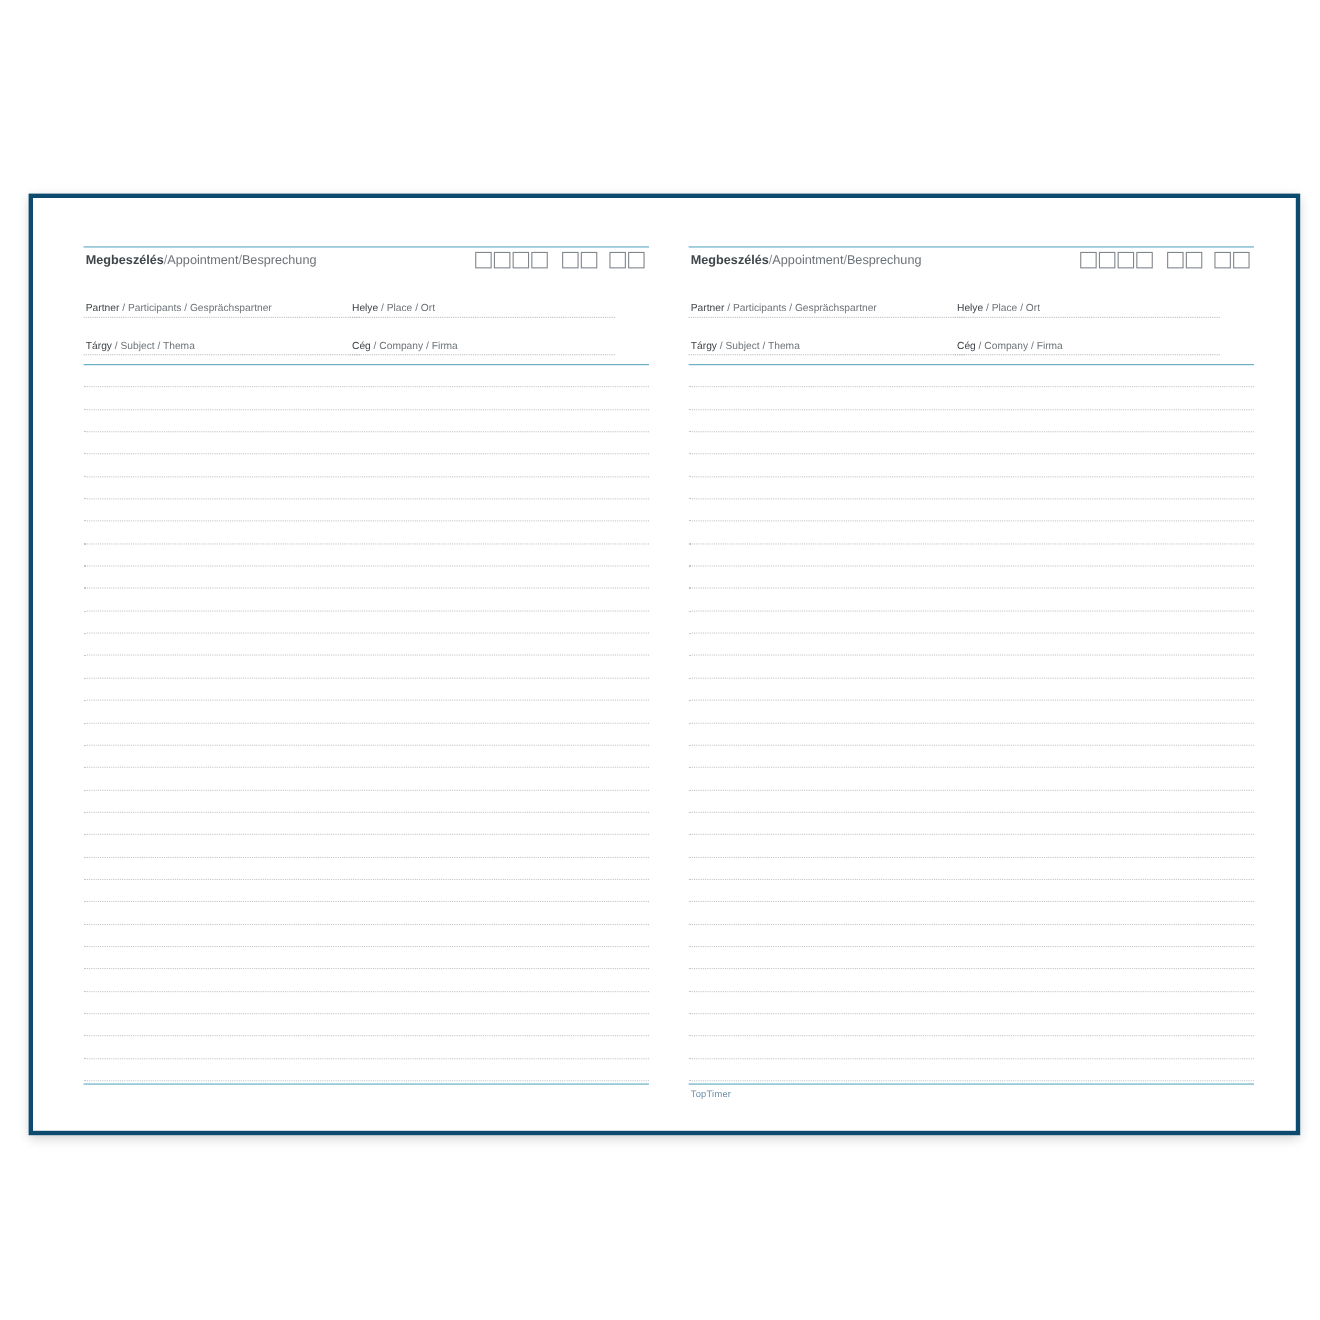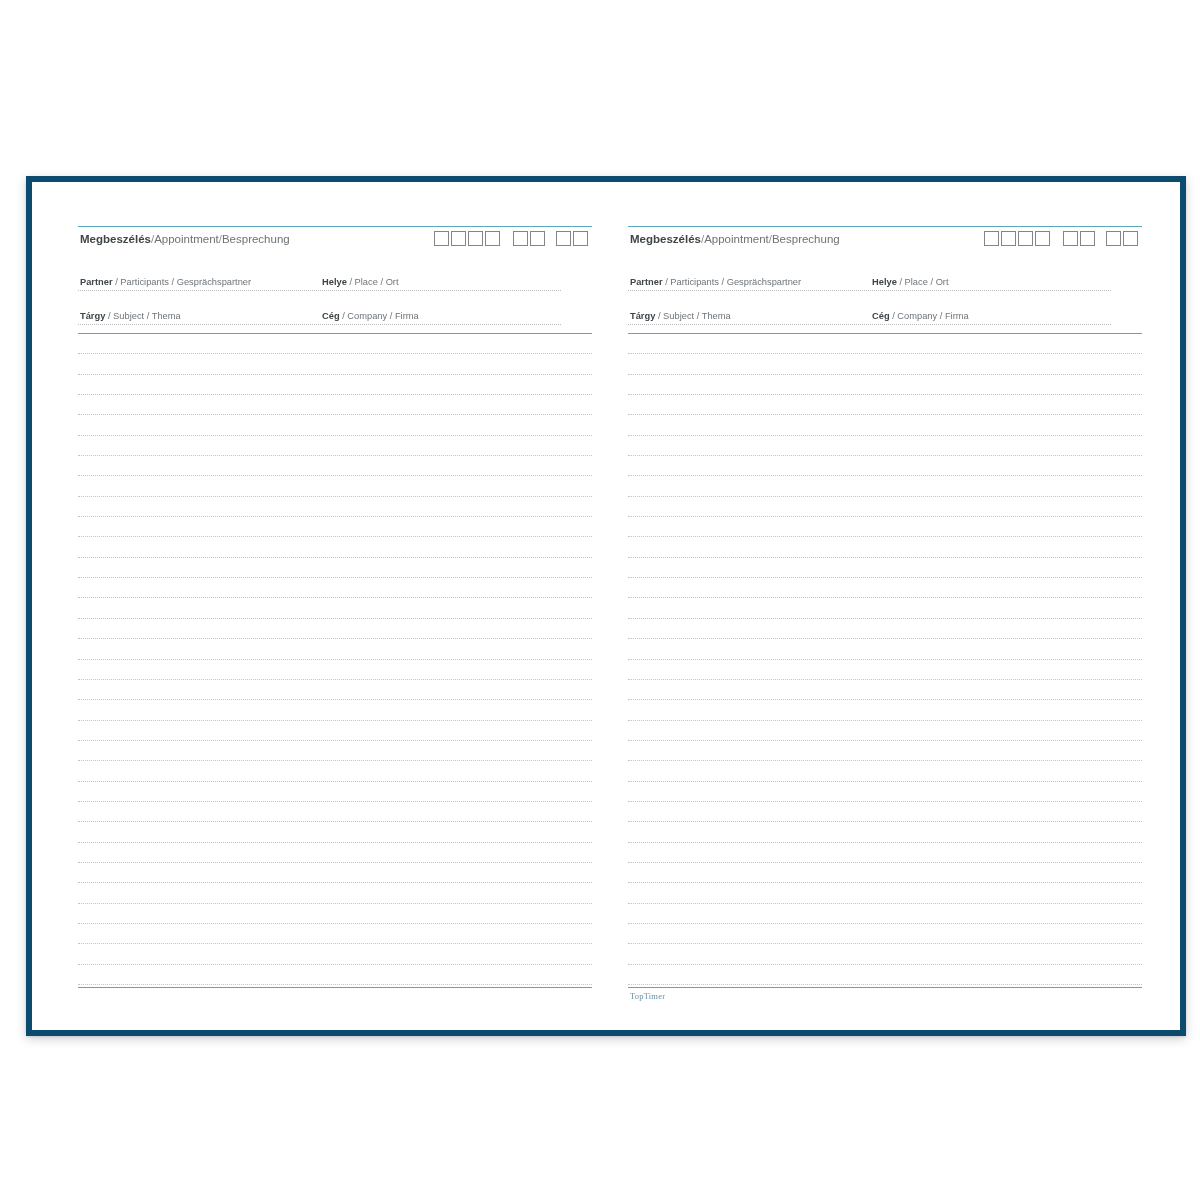--- a/index.html
+++ b/index.html
@@ -23,21 +23,21 @@
 
   
   .spread {
     position: absolute;
     left: 26px;
     top: 176px;
     width: 1148px;
     height: 848px;
     background: #ffffff;
     box-shadow: 0 3px 10px rgba(0,0,0,0.18), 0 1px 2px rgba(0,0,0,0.10);
-    border: 6px solid #0c4a6e;
+    border: 4px solid #0c4a6e;
     overflow: hidden;
   }
 
   
   .page {
     position: absolute;
     top: 0;
     width: 574px;
     height: 848px;
   }
@@ -121,21 +121,21 @@
   }
   .fcell .lbl {
     position: absolute;
     left: 2px;
     bottom: 3px;
     font-size: 9.3px;
     color: #6e7479;
     white-space: nowrap;
   }
   .fcell .lbl b {
-    font-weight: 700;
+    font-weight: 400;
     color: #3f4549;
   }
   .fcell.col-a { left: 0;    width: 251px; }
   .fcell.col-b { left: 242px; width: 241px; }
 
   
   .body-rule-top {
     margin-top: 8px;
     border-top: 1.3px solid #5aa8c0;
   }
@@ -151,21 +151,20 @@
     margin-top: 2px;
   }
 
   .brand {
     position: absolute;
     left: 2px;
     top: 3px;
     font-size: 8.5px;
     color: #6b8fa6;
     letter-spacing: 0.2px;
-    font-family: Liberation Serif, serif;
   }
   .footer-area {
     position: relative;
     height: 18px;
   }
 </style>
 </head>
 <body>
 
 <div class="scene">

